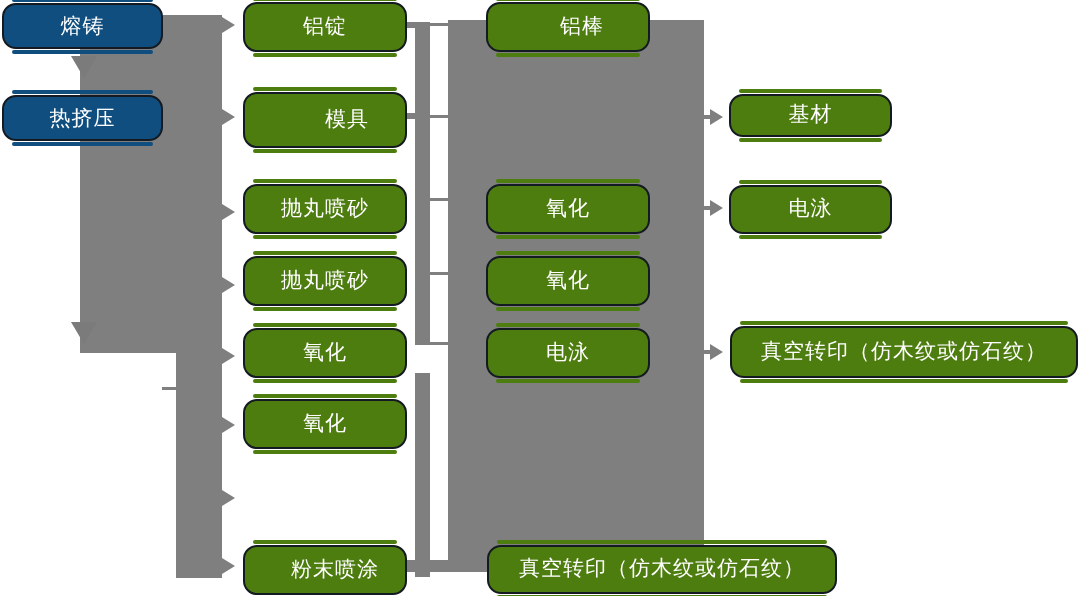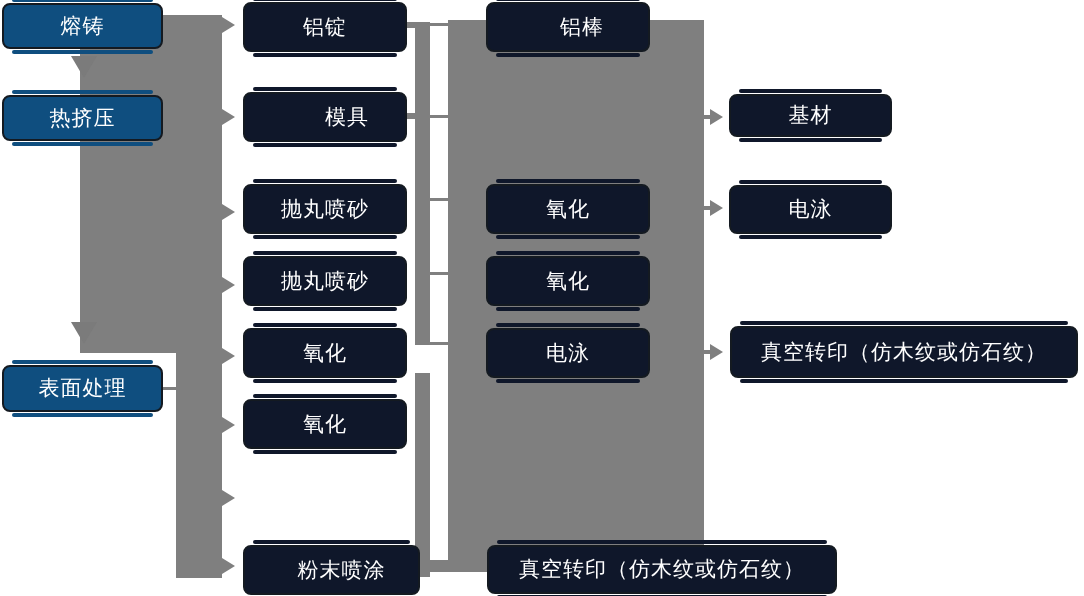--- a/index.html
+++ b/index.html
@@ -13,30 +13,30 @@
   .thin { position:absolute; background:#808080; }
   
   .arr { position:absolute; width:0; height:0; }
   .arr.right { border-top:8px solid transparent; border-bottom:8px solid transparent; border-left:13px solid #7f7f7f; }
   .arr.down  { border-left:13px solid transparent; border-right:13px solid transparent; border-top:22px solid #7b7b7b; }
   
   .box {
     position:absolute; box-sizing:border-box;
     display:flex; align-items:center; justify-content:center;
     color:#ffffff; font-size:21px; line-height:1; letter-spacing:1px;
-    border:2px solid #141a21; border-radius:8px;
+    border:2px solid #141a21; border-radius:14px;
     text-align:center; white-space:nowrap;
   }
   .box::before, .box::after {
     content:""; position:absolute; left:8px; right:8px; height:4px;
     background:inherit; border-radius:2px;
   }
   .box::before { top:-7px; }
   .box::after  { bottom:-7px; }
-  .blue { background:#0f172a; }
+  .blue { background:#4d7c0f;font-family:Liberation Mono, monospace; }
   .dark { background:#0f4e7f; }
 </style>
 </head>
 <body>
 
 <div id="canvas">
 
   <div class="gray" style="left:80px; top:15px; width:142px; height:338px;"></div>
   <div class="gray" style="left:176px; top:353px; width:46px; height:225px;"></div>
   <div class="gray" style="left:162px; top:387px; width:16px; height:3px;"></div>
@@ -73,43 +73,40 @@
   <div class="arr right" style="left:710px; top:200px;"></div>
   <div class="thin" style="left:703px; top:350px; width:8px; height:4px;"></div>
   <div class="arr right" style="left:710px; top:344px;"></div>
 
   <div class="box dark" style="left:2px; top:3px; width:161px; height:46px;">
     <span>熔铸</span>
   </div>
   <div class="box dark" style="left:2px; top:95px; width:161px; height:46px;">
     <span>热挤压</span>
   </div>
-  <div class="box dark" style="left:2px; top:365px; width:161px; height:47px;">
-    <span>表面处理</span>
-  </div>
 
   <div class="box blue" style="left:243px; top:2px; width:164px; height:50px;">
     <span>铝锭</span>
   </div>
-  <div class="box blue" style="left:243px; top:92px; width:164px; height:50px;padding-left:44px;">
+  <div class="box blue" style="left:243px; top:92px; width:164px; height:56px;padding-left:44px;">
     <span>模具</span>
   </div>
   <div class="box blue" style="left:243px; top:184px; width:164px; height:50px;">
     <span>抛丸喷砂</span>
   </div>
   <div class="box blue" style="left:243px; top:256px; width:164px; height:50px;">
     <span>抛丸喷砂</span>
   </div>
   <div class="box blue" style="left:243px; top:328px; width:164px; height:50px;">
     <span>氧化</span>
   </div>
   <div class="box blue" style="left:243px; top:399px; width:164px; height:50px;">
     <span>氧化</span>
   </div>
-  <div class="box blue" style="left:243px; top:545px; width:177px; height:50px;padding-left:20px;">
+  <div class="box blue" style="left:243px; top:545px; width:164px; height:50px;padding-left:20px;">
     <span>粉末喷涂</span>
   </div>
 
   <div class="box blue" style="left:486px; top:2px; width:164px; height:50px;padding-left:28px;">
     <span>铝棒</span>
   </div>
   <div class="box blue" style="left:486px; top:184px; width:164px; height:50px;">
     <span>氧化</span>
   </div>
   <div class="box blue" style="left:486px; top:256px; width:164px; height:50px;">

